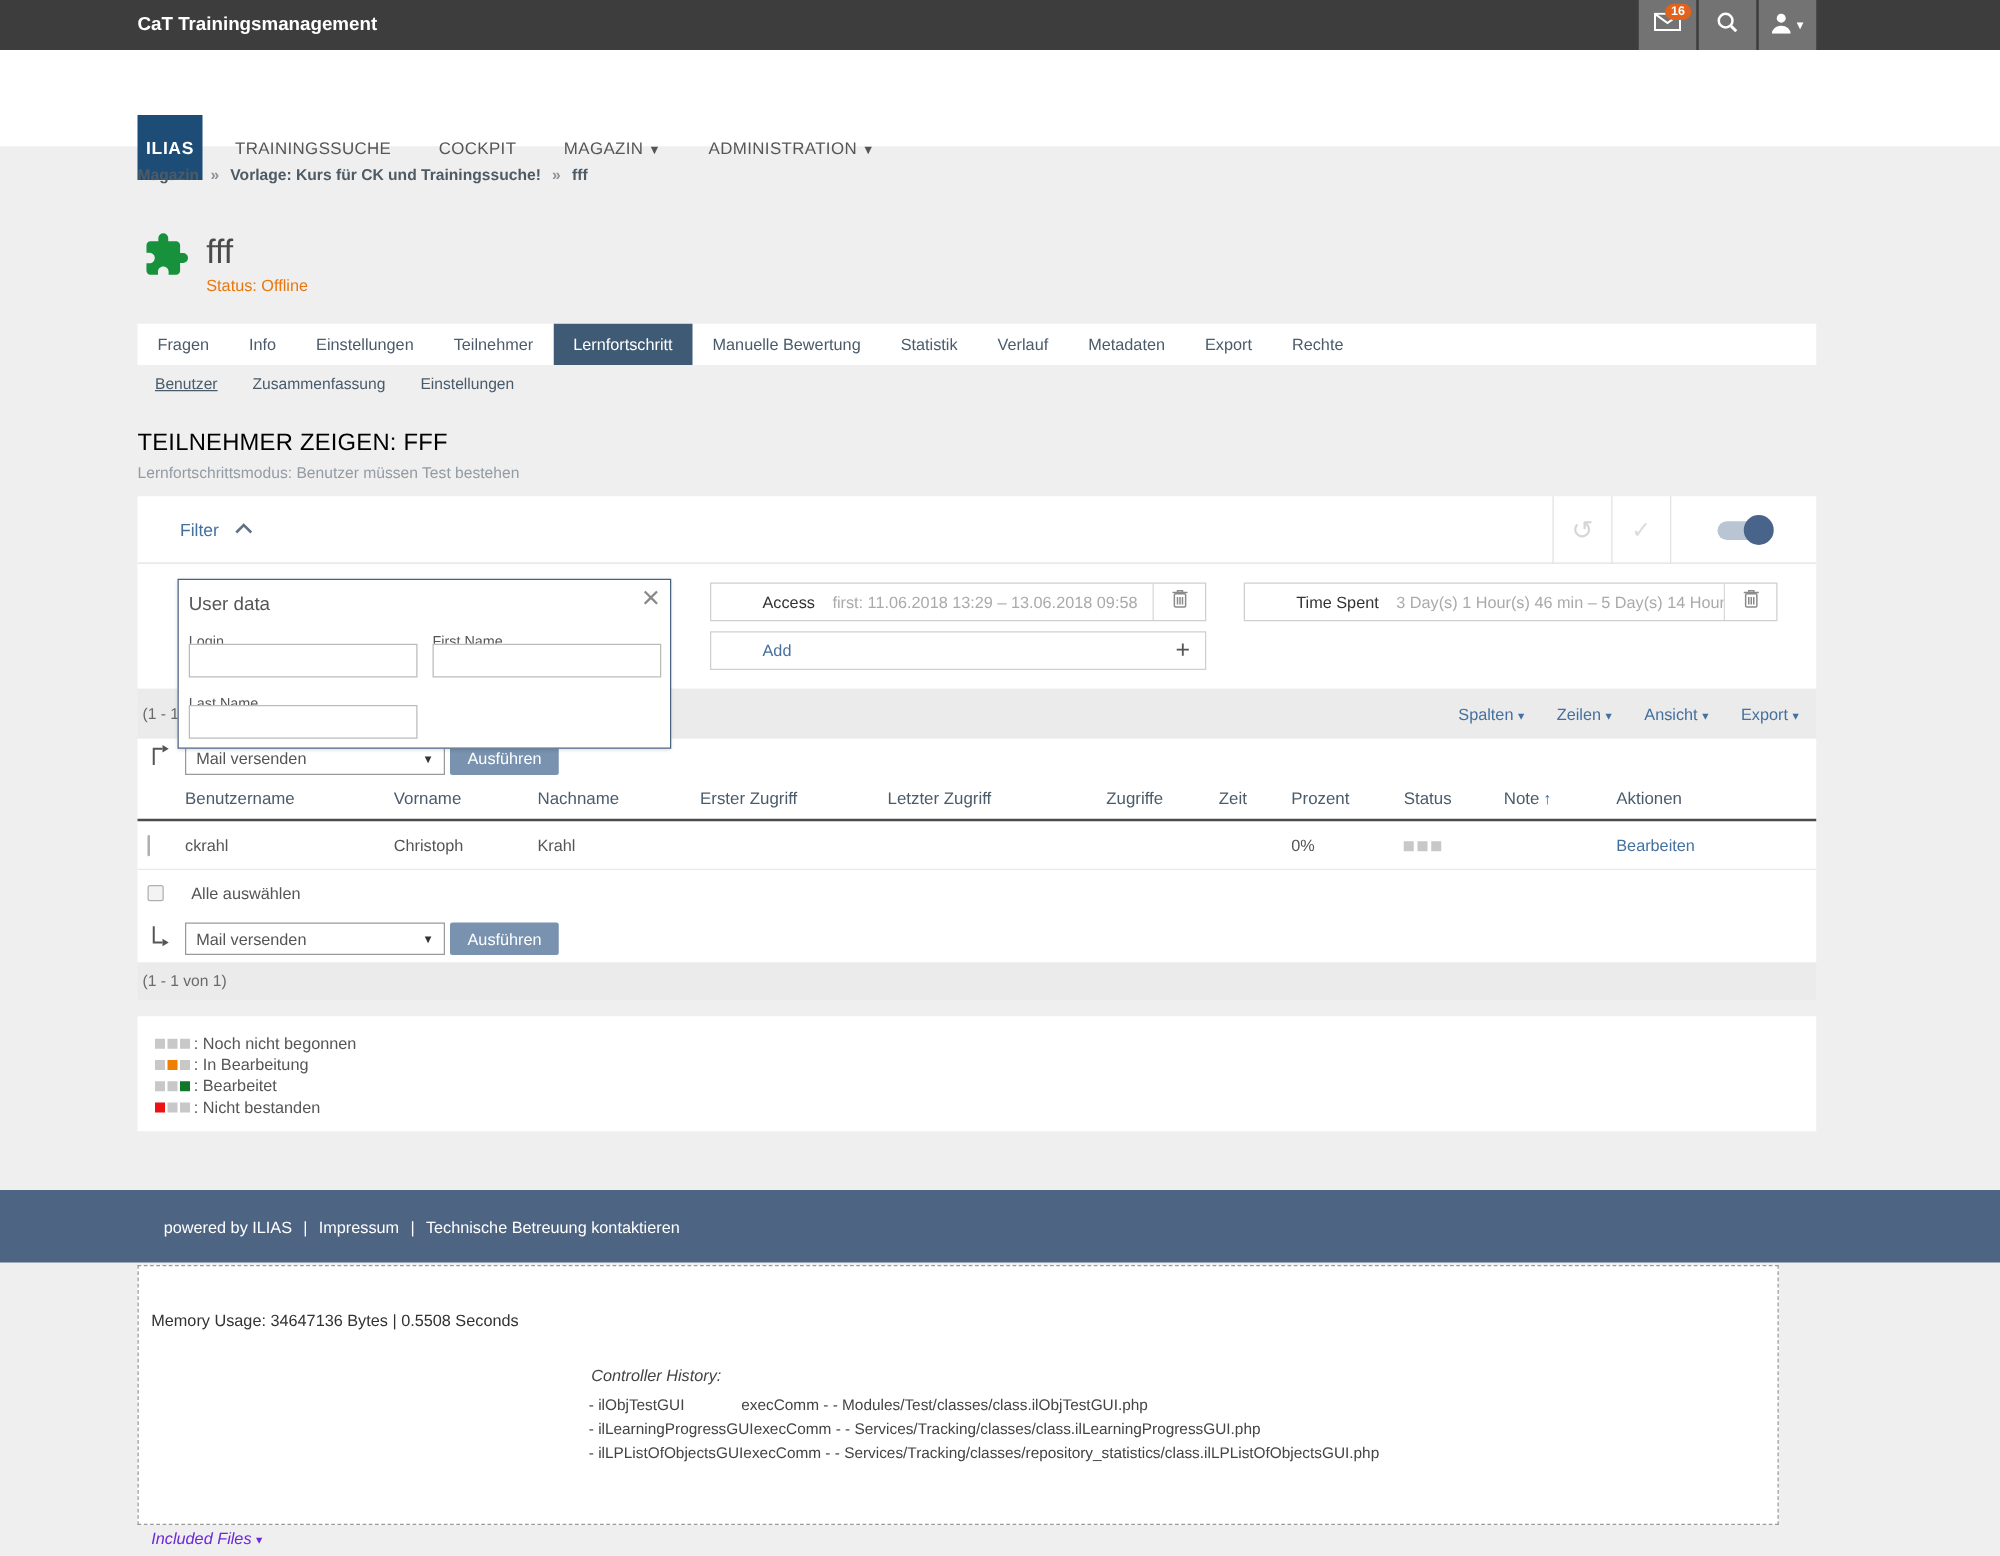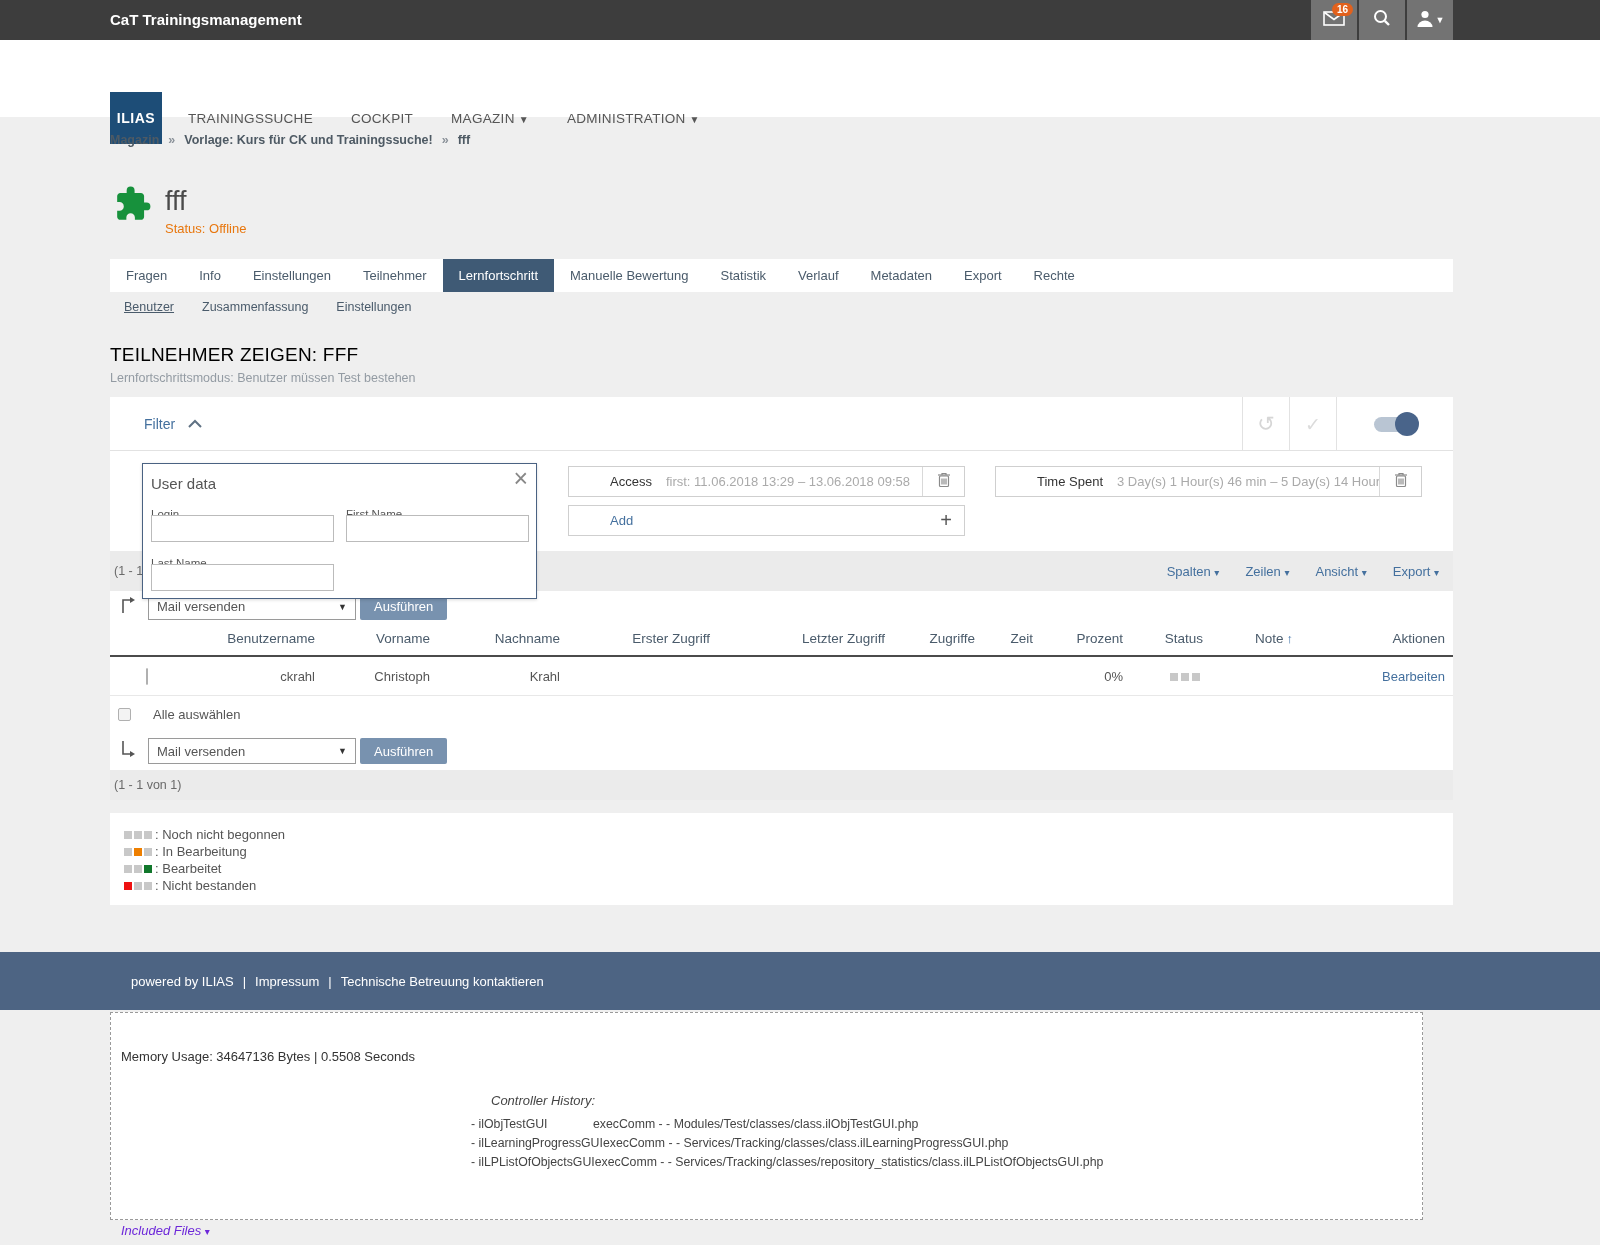--- a/index.html
+++ b/index.html
@@ -97,21 +97,21 @@
   .action-row.rbottom { top:141px; }
   .apply-arrow { margin-left:10px; width:22px; }
   .action-select { margin-left:6px; width:208px; height:26px; border:1px solid #9a9a9a; background:#fff;
                    display:flex; align-items:center; justify-content:space-between; padding:0 8px; cursor:pointer; }
   .action-select .sel-text { font-size:13px; color:#555; }
   .action-select .sel-caret { font-size:9px; color:#333; }
   .exec-btn { margin-left:4px; height:26px; padding:0 14px; background:#7892af; color:#fff; font-size:13px;
               border:none; border-radius:2px; cursor:pointer; }
 
   .grid-row { display:grid; grid-template-columns:30px 167px 115px 130px 150px 175px 90px 58px 90px 80px 90px 1fr;
-              align-items:center; padding:0 8px;text-align:right; }
+              align-items:center; padding:0 8px; }
   .thead { position:absolute; top:31px; width:100%; height:35px; border-bottom:2px solid #4b4b4b;
            font-size:13.5px; color:#4a5b6b; }
   .thead .col { cursor:pointer; }
   .sort-arrow { color:#3a6ea5; font-weight:bold; font-size:13px; margin-left:3px; }
   .trow { position:absolute; top:66px; width:100%; height:39px; border-bottom:1px solid #e8e8e8; font-size:13px; color:#555; }
   .cb { width:13px; height:13px; background:#f3f3f3; border:1px solid #b0b0b0; border-radius:2px; cursor:pointer; }
   .status-sq { display:inline-block; width:8px; height:8px; margin-right:3px; }
   .row-link { color:#44709e; cursor:pointer; }
   .selall-row { position:absolute; top:105px; width:100%; height:36px; display:flex; align-items:center; font-size:13px; color:#555; }
   .selall-row .cb { margin-left:8px; }
@@ -128,21 +128,21 @@
 
   
   .footer { left:0; top:952px; width:1600px; height:58px; background:#4d6483; }
   .footer-inner { position:absolute; left:110px; top:0; height:58px; display:flex; align-items:center; gap:9px;
                   color:#fff; font-size:13px;margin-left:21px; }
   .footer-inner a { color:#fff; text-decoration:none; cursor:pointer; }
 
   
   .devbox { left:110px; top:1012px; width:1313px; height:208px; background:#fff; border:1px dashed #9a9a9a; }
   .mem { position:absolute; left:10px; top:36px; font-size:13px; color:#333; }
-  .ctrl-hist { position:absolute; left:380px; top:80px; font-size:13px; font-style:italic; color:#444; }
+  .ctrl-hist { position:absolute; left:362px; top:80px; font-size:13px; font-style:italic; color:#444; }
   .ctrl-lines { position:absolute; left:360px; top:101px; font-size:12.3px; color:#444; }
   .ctrl-line { display:flex; height:19px; align-items:center; }
   .ctrl-gui { display:inline-block; min-width:122px; }
   .included { position:absolute; left:10px; top:178px; font-size:13px; font-style:italic; color:#6d28d9; cursor:pointer;margin-top:32px; }
   .included .caret { font-size:10px; font-style:normal; }
 </style>
 </head>
 <body>
 
 <div class="abs topbar">

